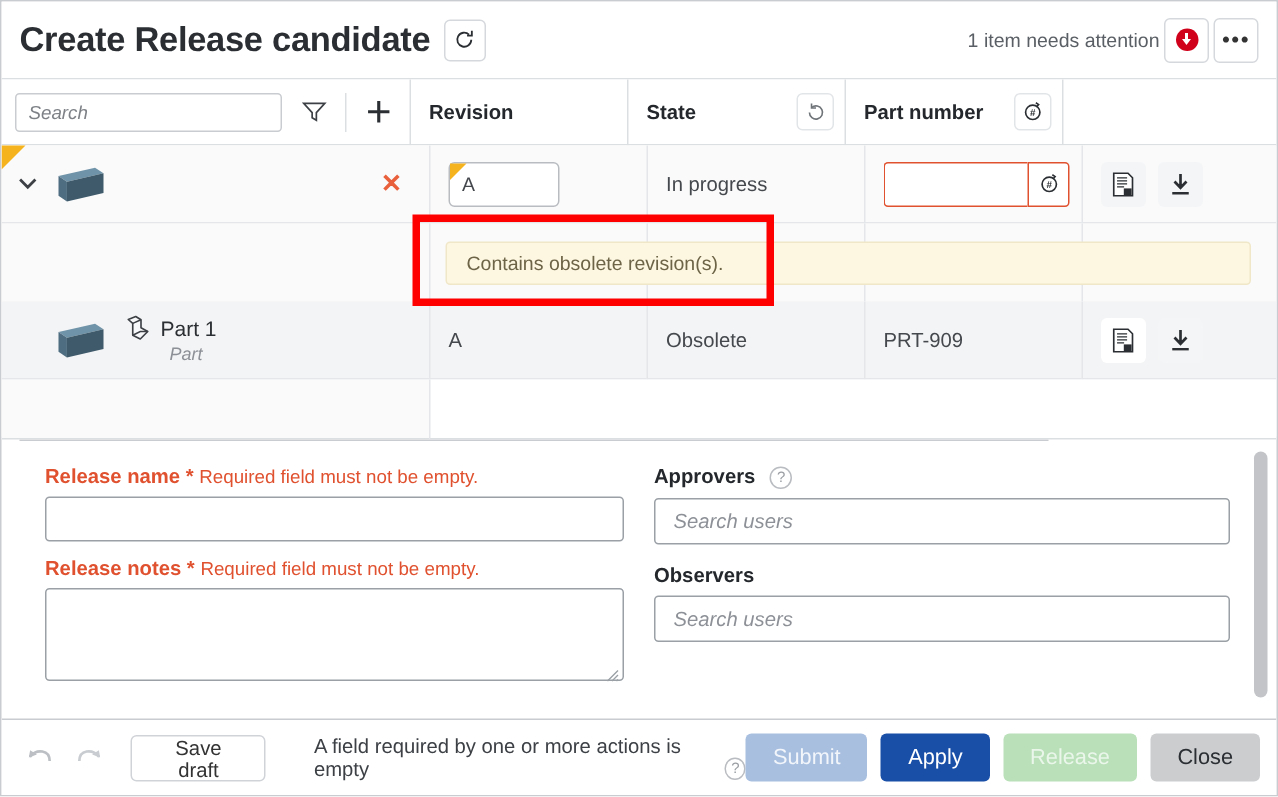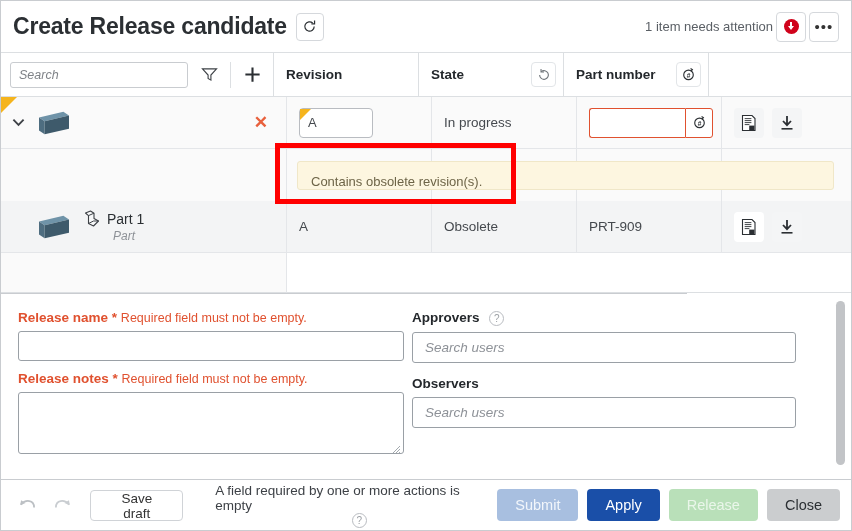--- a/index.html
+++ b/index.html
@@ -146,40 +146,40 @@
   .act-btn {
     width: 30px; height: 30px; border-radius:4px; background:#f4f5f6;
     display:flex; align-items:center; justify-content:center; cursor:pointer;
   }
 
   
   .warn-row { position: relative; height: 52px; display:flex; background:#fafafa; }
   .warn-banner {
     position:absolute; left: 296px; top: 12px; width: 537px; height: 29px;
     background: #fdf6e0; border:1px solid #f0e7c8; border-radius:3px;
-    display:flex; align-items:flex-end; padding-left: 13px;
+    display:flex; align-items:center; padding-left: 13px;
     font-size: 13px; color: #6d6447;
   }
   .warn-row .vgrid { position:absolute; top:0; height: 52px; width:1px; background:#e4e6e9; }
 
   .empty-row { position:relative; height: 40px; display:flex; }
   .empty-left { width: 285px; height: 40px; background:#fafafa; border-bottom:1px solid #dcdfe2; }
   .empty-right{ flex:1; height: 40px; background:#fff; border-left:1px solid #e4e6e9; border-bottom:1px solid #dcdfe2; }
 
   
   .annot-rect {
     position: absolute; left: 274px; top: 142px; width: 241px; height: 61px;
     border: 5px solid #ff0000; z-index: 20; pointer-events: none;
   }
 
   
   .form-area {
-    position:absolute; left:0; top:292px; width:686px; height:187px;
+    position:absolute; left:12px; top:292px; width:686px; height:187px;
     background:#fff; border-top:1px solid #c9ccd0;
-    display:flex; padding: 16px 0 0 0;
+    display:flex; padding: 16px 0 0 0; gap: 12px;
   }
   .form-col-left  { width: 427px; padding-left: 17px; }
   .form-col-right { width: 400px; padding-left: 8px; }
   .field-label { font-size: 13.5px; margin-bottom: 6px; }
   .lbl-req { font-weight: bold; color: #e0512f; }
   .star { color:#e0512f; font-weight:bold; }
   .req-msg { color:#e0512f; font-weight: normal; font-size: 12.5px; }
   .lbl-plain { font-weight: bold; color: #24282c; }
   .txt-input {
     width: 386px; height: 30px; border:1px solid #9aa0a6; border-radius:3px;
@@ -223,21 +223,21 @@
   }
   .undo-btn, .redo-btn {
     width: 31px; height: 31px; display:flex; align-items:center; justify-content:center;
     cursor:pointer; margin-right: 4px;
   }
   .save-draft {
     height: 31px; padding: 0 15px; border:1px solid #d0d3d7; border-radius:4px;
     background:#fff; font-size:13.5px; color:#333; cursor:pointer; margin-left: 9px;
     font-family:"Liberation Sans", sans-serif;
   }
-  .footer-msg { font-size:13.5px; color:#3d4146; margin-left: 32px; display:flex; align-items:center;flex-direction:column; }
+  .footer-msg { font-size:13.5px; color:#3d4146; margin-left: 32px; display:flex; align-items:flex-end; }
   .footer-right { margin-left:auto; display:flex; align-items:center; gap: 9px; }
   .fbtn {
     height: 32px; padding: 0 18px; border:none; border-radius:4px;
     font-size:14.5px; cursor:pointer; font-family:"Liberation Sans", sans-serif;
   }
   .btn-apply   { background:#1a4fa8; color:#fff; }
   .btn-submit  { background:#a8bfe0; color:#f2f6fb; }
   .btn-release { background:#b9e0b9; color:#eaf6ea; }
   .btn-close   { background:#cbcdcf; color:#2b2f33; }
 </style>

